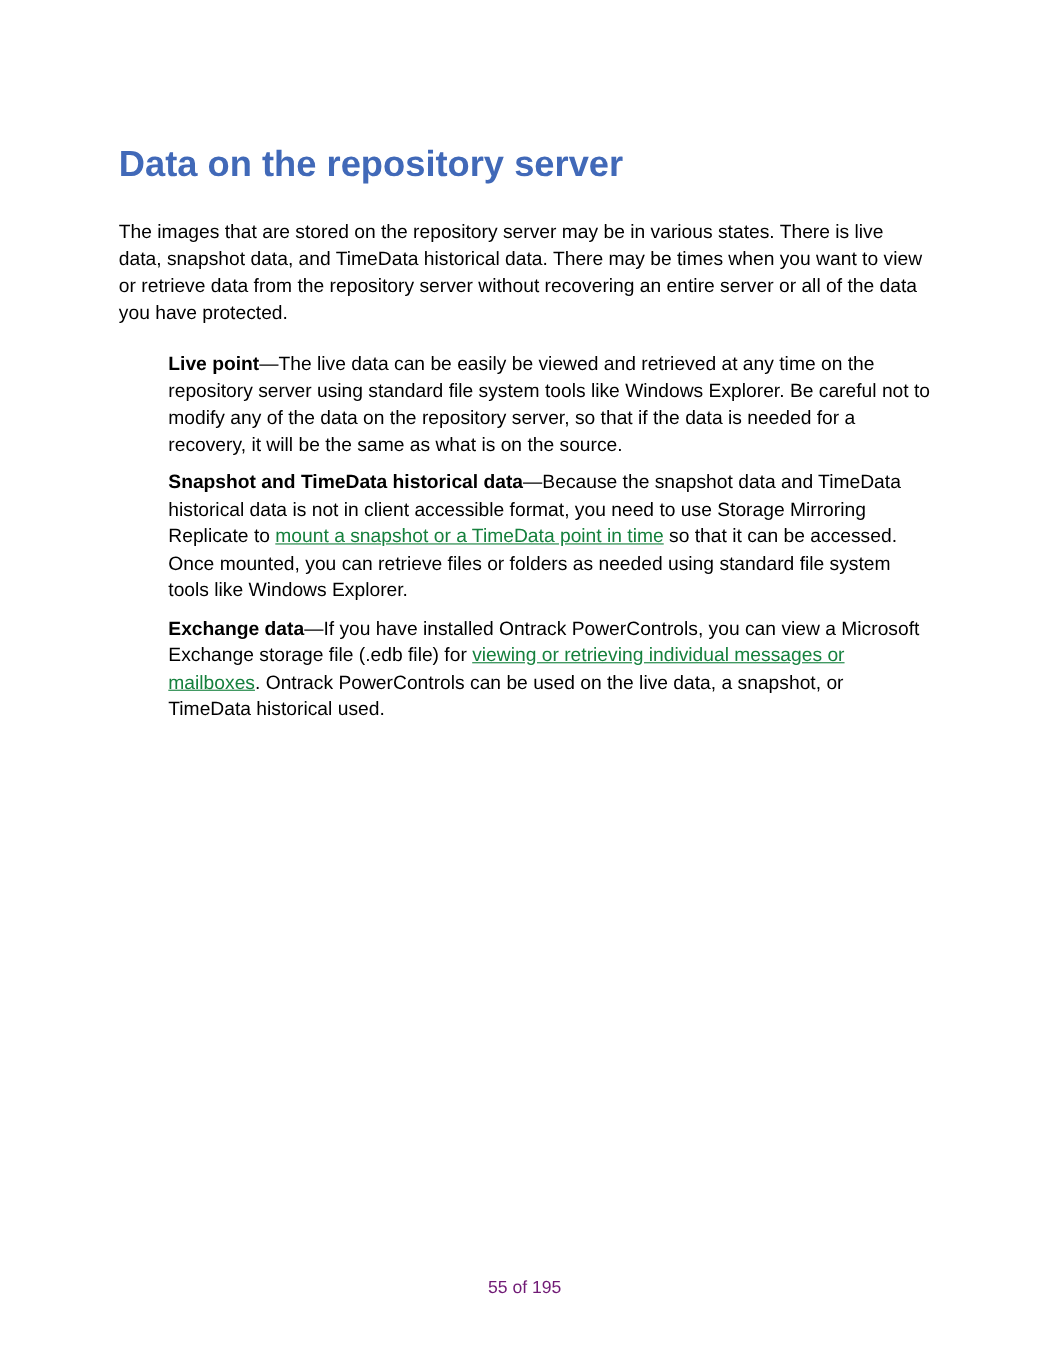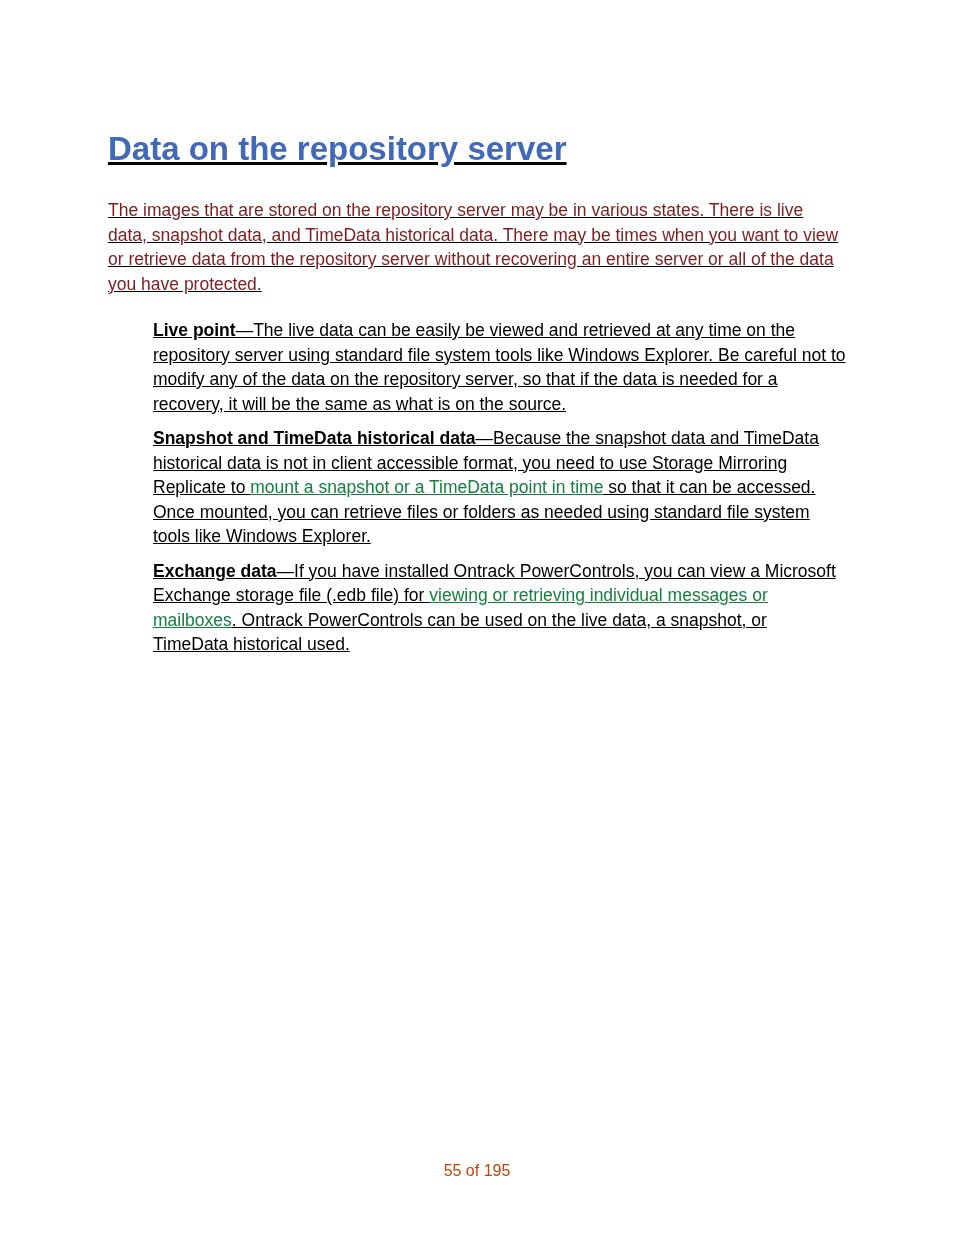--- a/index.html
+++ b/index.html
@@ -9,32 +9,31 @@
     }
     body {
       width: 954px;
       height: 1235px;
       background: #ffffff;
       font-family: Arial, Helvetica, sans-serif;
       position: relative;
     }
     .page-content {
       padding: 130px 108px 0 108px;
-      text-decoration: underline;
     }
     h1 {
       color: #4169b8;
       font-size: 33px;
       font-weight: bold;
       margin-bottom: 30px;
     }
     .intro-paragraph {
       font-size: 17.5px;
       line-height: 1.4;
-      color: #7f1d1d;
+      color: #000000;
       margin-bottom: 22px;
     }
     .definition-list {
       padding-left: 45px;
     }
     .definition-item {
       font-size: 17.5px;
       line-height: 1.4;
       color: #000;
       margin-bottom: 10px;
@@ -47,21 +46,21 @@
       text-decoration: underline;
       cursor: pointer;
     }
     .page-footer {
       position: absolute;
       bottom: 55px;
       left: 0;
       width: 100%;
       text-align: center;
       font-size: 16px;
-      color: #c2410c;
+      color: #701a75;
       margin-top: 45px;
     }
   </style>
 </head>
 <body>
 
 <div class="page-content">
   <h1>Data on the repository server</h1>
 
   <p class="intro-paragraph">The images that are stored on the repository server may be in various states. There is live data, snapshot data, and TimeData historical data. There may be times when you want to view or retrieve data from the repository server without recovering an entire server or all of the data you have protected.</p>

